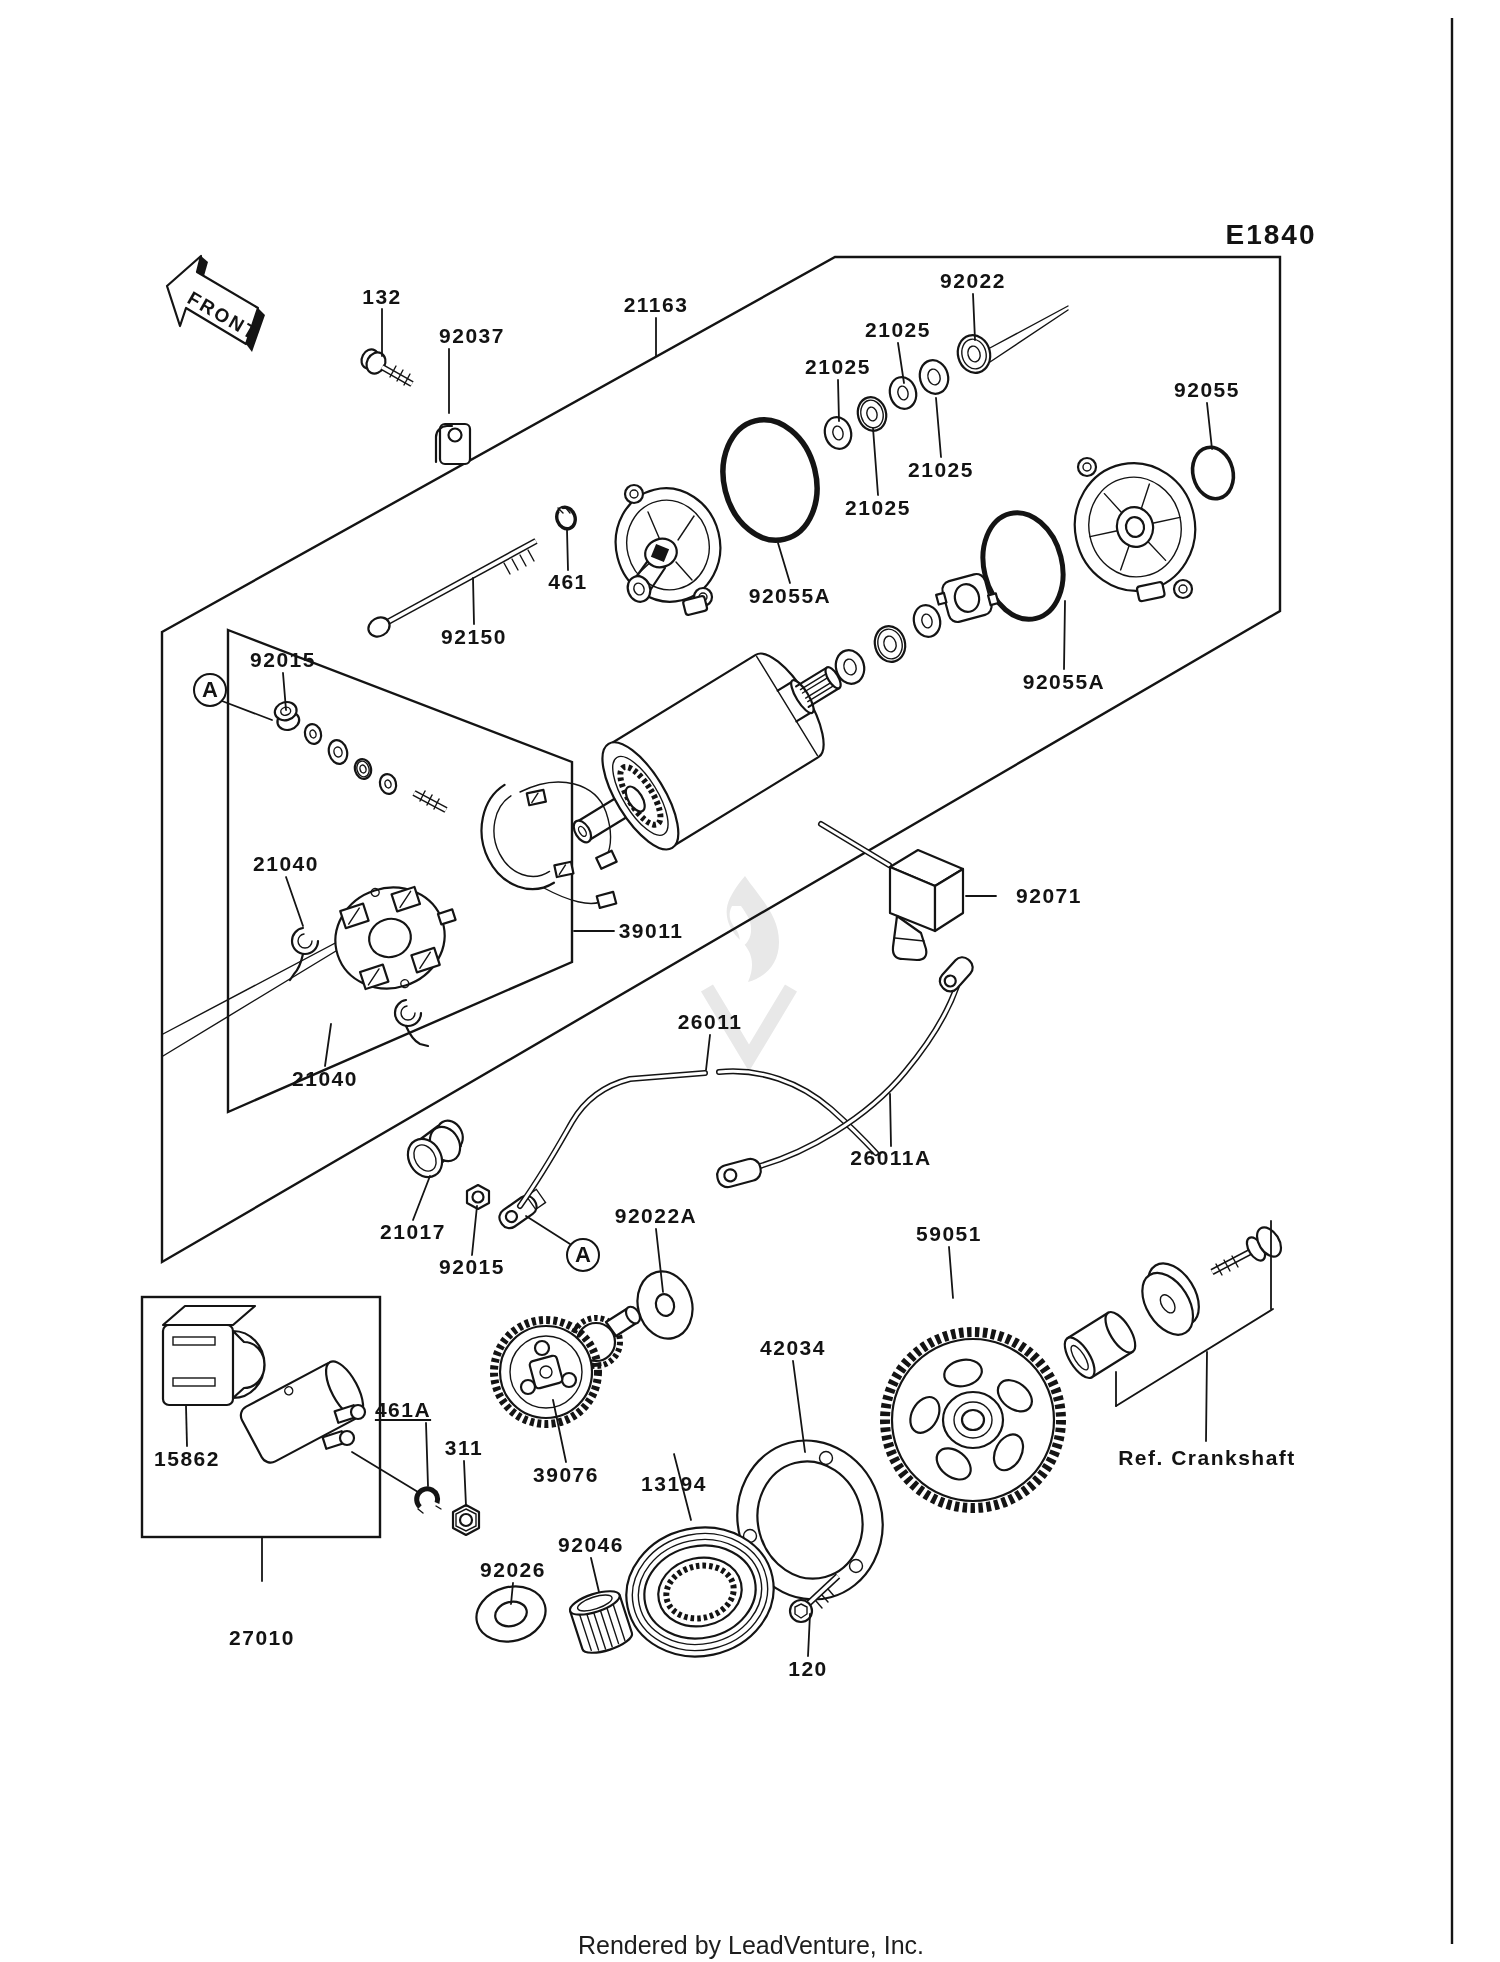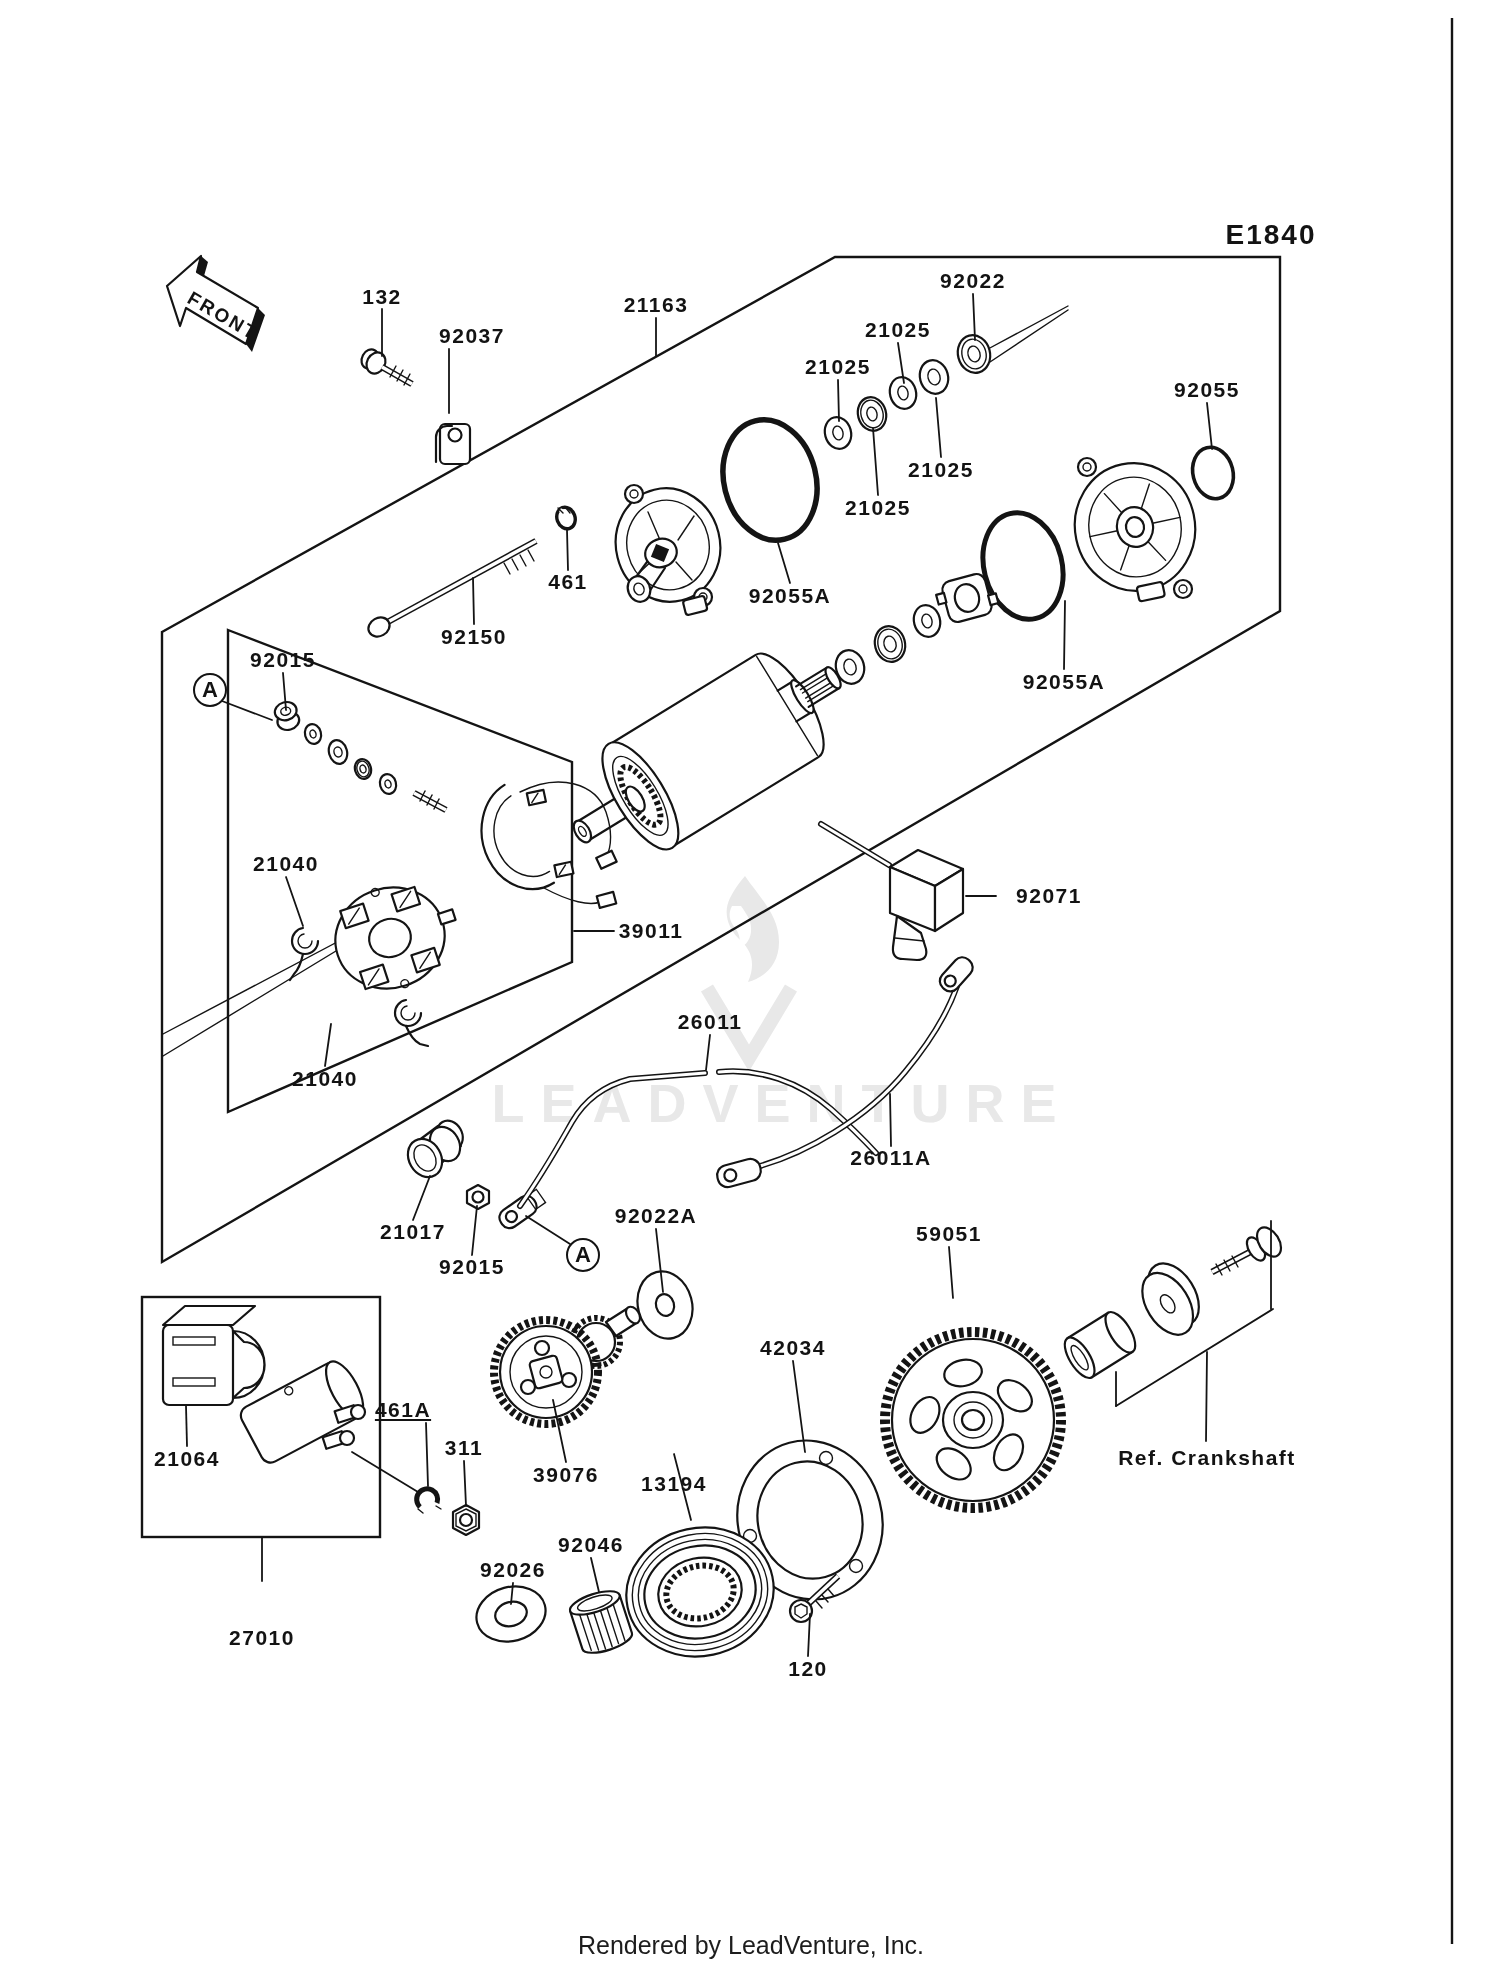--- a/index.html
+++ b/index.html
@@ -48,21 +48,20 @@
   .rod-in  { fill:none; stroke:#ffffff; stroke-width:3.5; stroke-linecap:butt; }
   .leader { stroke:#141414; stroke-width:1.8; fill:none; stroke-linecap:round; }
   .box    { fill:none; stroke:#141414; stroke-width:2.4; stroke-linejoin:miter; }
   .wm     { fill:#e8e8e8; }
 </style>
 </head>
 <body>
 
 <div class="stage">
 
-  <div class="watermark-text">LEADVENTURE</div>
 
   <svg class="diagram" width="1500" height="1962" viewBox="0 0 1500 1962">
 
     <g>
       <path class="wm" d="M745,876 C760,898 779,915 779,942 C779,966 763,978 748,982 C755,966 753,952 741,941 C727,928 723,912 730,898 C735,888 740,882 745,876 Z"></path>
       <path fill="#ffffff" d="M741,906 C748,916 752,922 751,932 C750,941 744,947 738,949 C741,941 740,934 735,928 C729,921 728,913 732,906 Z"></path>
       <path fill="none" stroke="#e8e8e8" stroke-width="14" d="M707,988 L749,1058 L791,988"></path>
     </g>
 
     <line class="box" x1="1452" y1="18" x2="1452" y2="1944"></line>
@@ -547,21 +546,21 @@
       <div class="part-label" style="left: 710px; top: 1022px;">26011</div>
       <div class="part-label" style="left: 325px; top: 1079px;">21040</div>
       <div class="part-label" style="left: 891px; top: 1158px;">26011A</div>
       <div class="part-label" style="left: 413px; top: 1232px;">21017</div>
       <div class="part-label" style="left: 472px; top: 1267px;">92015</div>
       <div class="part-label" style="left: 656px; top: 1216px;">92022A</div>
       <div class="part-label" style="left: 949px; top: 1234px;">59051</div>
       <div class="part-label" style="left: 793px; top: 1348px;">42034</div>
       <div class="part-label" style="left: 403px; top: 1410px; text-decoration: underline;">461A</div>
       <div class="part-label" style="left: 464px; top: 1448px;">311</div>
-      <div class="part-label" style="left: 187px; top: 1459px;">21064</div>
+      <div class="part-label" style="left: 187px; top: 1459px;">15862</div>
       <div class="part-label" style="left: 566px; top: 1475px;">39076</div>
       <div class="part-label" style="left: 674px; top: 1441px; margin-top: 43px;">13194</div>
       <div class="part-label" style="left: 591px; top: 1545px;">92046</div>
       <div class="part-label" style="left: 513px; top: 1570px;">92026</div>
       <div class="part-label" style="left: 262px; top: 1594px; margin-top: 44px;">27010</div>
       <div class="part-label" style="left: 808px; top: 1669px;">120</div>
       <div class="part-label" style="left: 1207px; top: 1458px;">Ref. Crankshaft</div>
       <div class="callout-circle" style="left: 210px; top: 690px;">A</div>
       <div class="callout-circle" style="left: 583px; top: 1255px;">A</div>
     </div>

